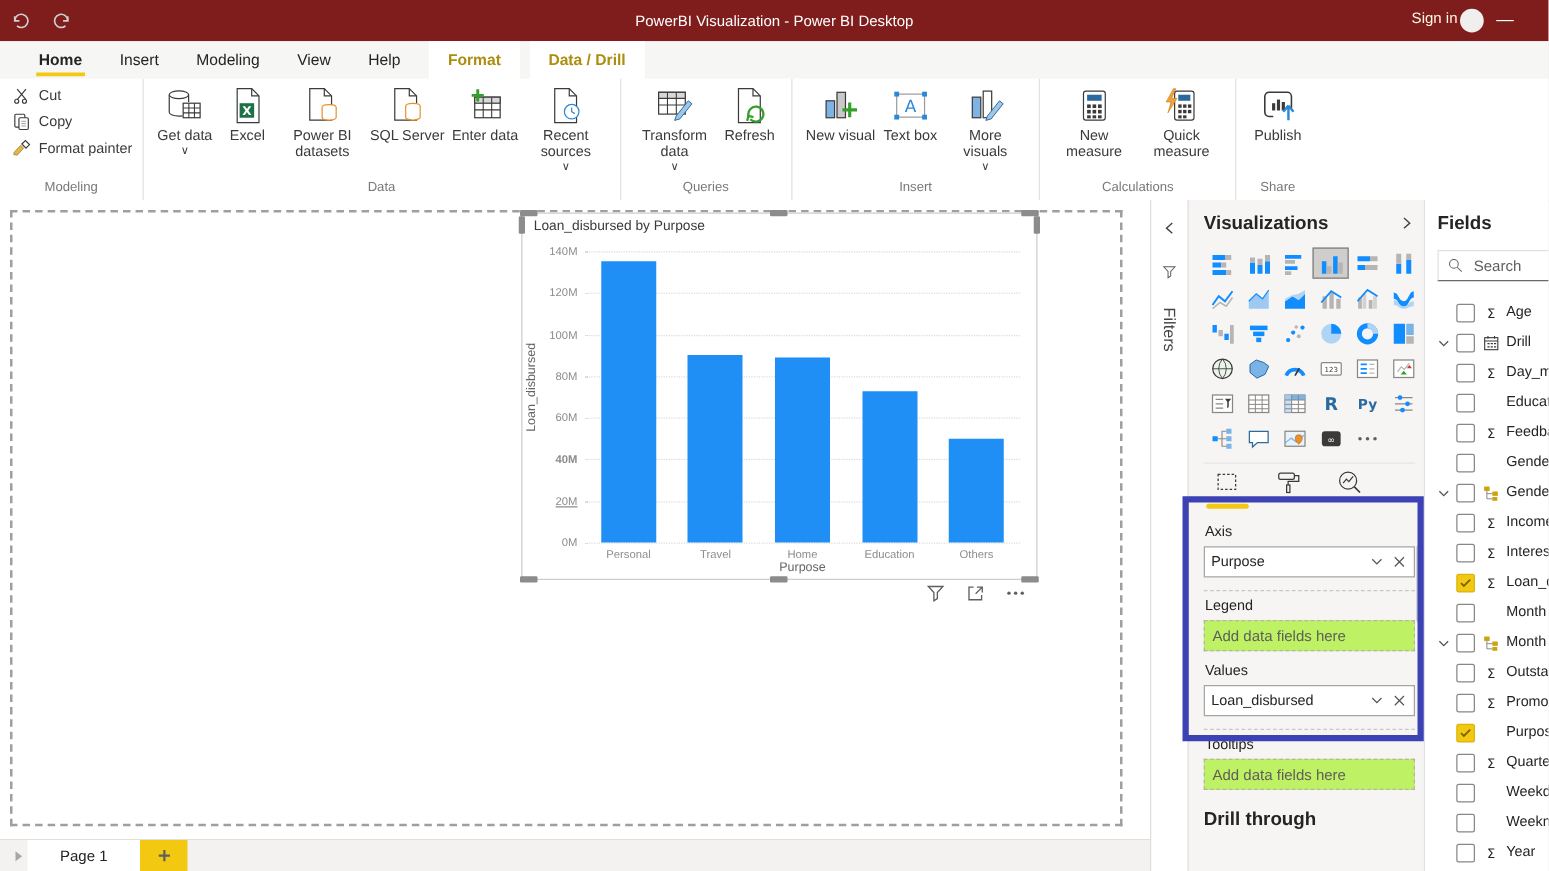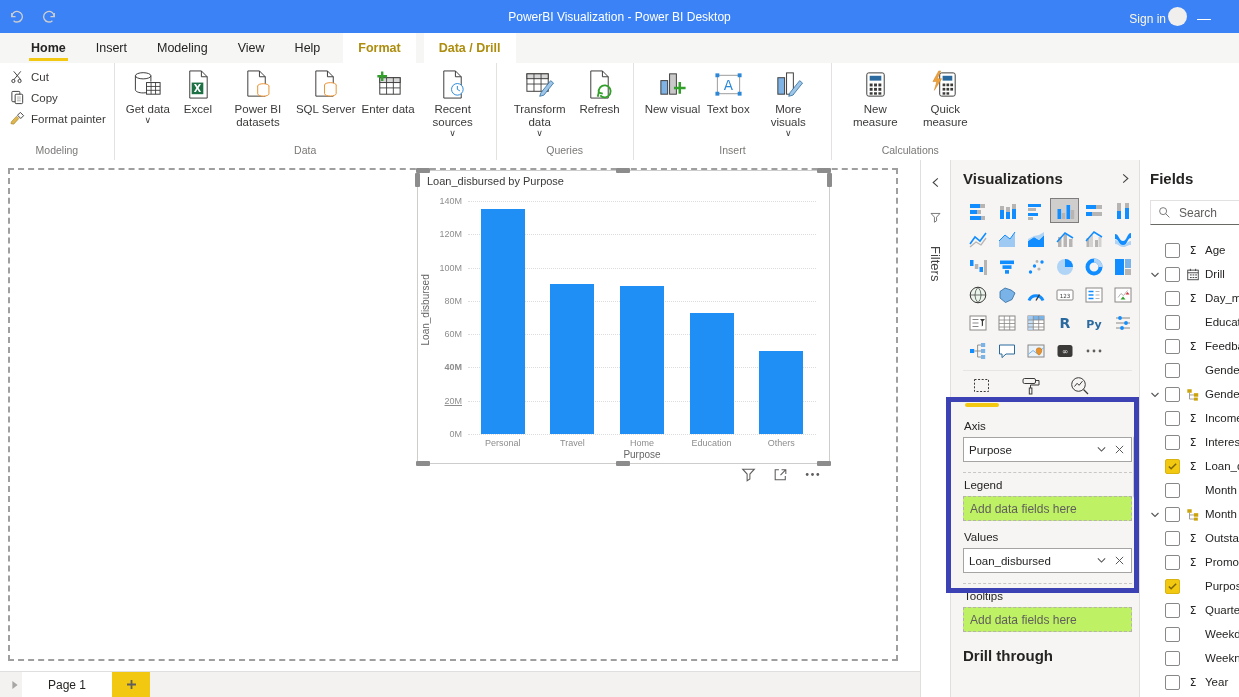--- a/index.html
+++ b/index.html
@@ -4,25 +4,25 @@
 <style>
   html,body{margin:0;padding:0;background:#ddd;}
   #app{position:relative;width:1239px;height:697px;background:#fff;overflow:hidden;
        font-family:"Liberation Sans",sans-serif;color:#252423;font-size:12px;}
   svg{display:block}
   .ico{display:inline-flex;align-items:center;justify-content:center}
   .ico svg{width:100%;height:100%}
   svg text{font-family:"DejaVu Sans",sans-serif}
 
   
-  .titlebar{position:absolute;left:0;top:0;right:0;height:33px;background:#3b82f6;display:flex;align-items:center;color:#fff}
+  .titlebar{position:absolute;left:0;top:0;right:0;height:33px;background:#7f1d1d;display:flex;align-items:center;color:#fff}
   .tb-left{display:flex;gap:16px;padding-left:8px;z-index:2}
   .tb-left .ico{width:17px;height:17px}
   .tb-title{position:absolute;left:0;right:0;text-align:center;font-size:12px;color:#fff}
-  .tb-right{margin-left:auto;display:flex;align-items:flex-end;gap:2px;padding-right:20px;z-index:2}
+  .tb-right{margin-left:auto;display:flex;align-items:flex-start;gap:2px;padding-right:20px;z-index:2}
   .tb-signin{font-size:12px;color:#fdf6e3}
   .tb-avatar{width:19px;height:19px;border-radius:50%;background:#f0efee}
   .tb-min{font-size:14px;color:#fff;padding:0 8px}
 
   
   .menubar{position:absolute;top:33px;left:0;right:0;height:30px;background:#f6f6f5;display:flex;align-items:stretch;padding-left:16px;font-size:12.5px}
   .menutab{padding:0 15px;display:flex;align-items:center;position:relative;color:#252423;cursor:default}
   .menutab.active{font-weight:700}
   .menutab.active::after{content:'';position:absolute;left:13px;right:13px;bottom:2px;height:3px;background:#f2c811}
   .menutab.contextual{background:#fff;color:#ad8d0e;margin-left:8px;font-weight:600}
@@ -405,20 +405,43 @@
                 <path d="M9 2L3 13h4l-2.5 9L12 10H7.5L11 2z" fill="#f0a23c" stroke="#c77f1a" stroke-width=".5"></path>
               </svg>
             </span>
             <span class="blabel">Quick measure</span>
             <span class="dd"></span>
           </div>
         </div>
       <div class="rgroup-label">Calculations</div>
     </div>
 
+    <div class="rgroup">
+      <div class="rgroup-items">
+
+      <div class="bigitem">
+            <span class="ico">
+              <svg viewBox="0 0 32 32" xmlns="http://www.w3.org/2000/svg">
+                <path d="M5 13V8.5A3.5 3.5 0 0 1 8.5 5h15A3.5 3.5 0 0 1 27 8.5V13" fill="none" stroke="#3b3a39" stroke-width="1.3"></path>
+                <path d="M5 13v8.5A3.5 3.5 0 0 0 8.5 25H12" fill="none" stroke="#3b3a39" stroke-width="1.3"></path>
+                <path d="M27 13v5" fill="none" stroke="#3b3a39" stroke-width="1.3"></path>
+                <g fill="#3b3a39">
+                  <rect x="11" y="14" width="2.6" height="6"></rect>
+                  <rect x="15" y="11" width="2.6" height="9"></rect>
+                  <rect x="19" y="13" width="2.6" height="7"></rect>
+                </g>
+                <path d="M24.5 28V16M24.5 16l-4.2 5M24.5 16l4.2 5" fill="none" stroke="#2b88d8" stroke-width="2"></path>
+              </svg>
+            </span>
+            <span class="blabel">Publish</span>
+            <span class="dd"></span>
+          </div>
+        </div>
+      <div class="rgroup-label">Share</div>
+    </div>
   </div>
 
   <div class="main">
     <div class="canvas-col">
       <div class="canvas">
         <div class="page-outline"></div>
 
         <div class="visual">
 
           <div class="handle h-edge" style="left:-2px;top:-3px"></div>

